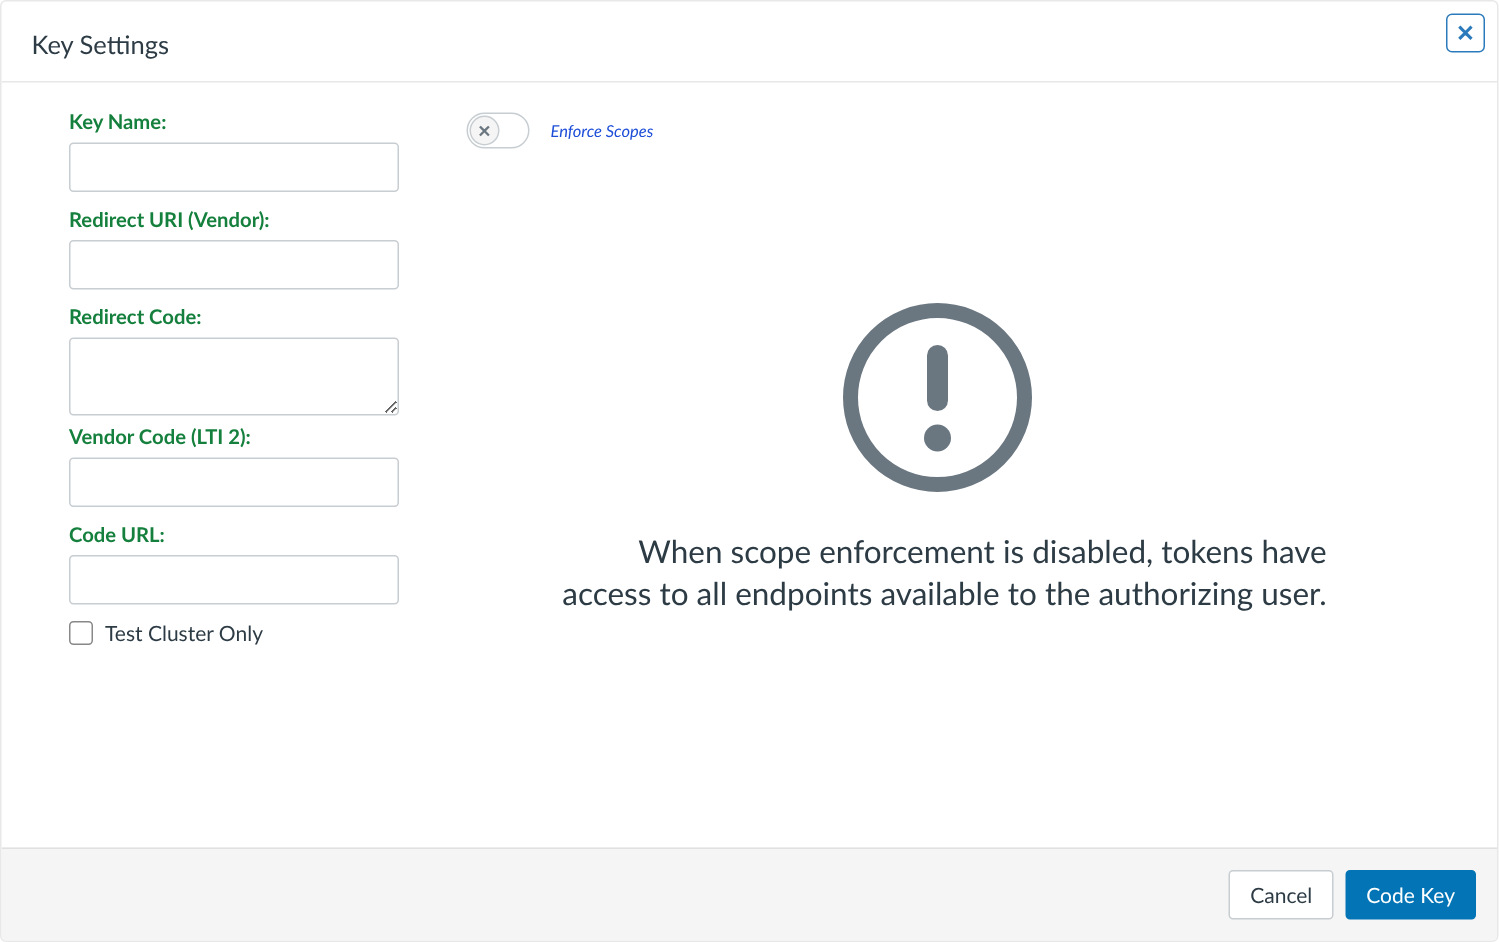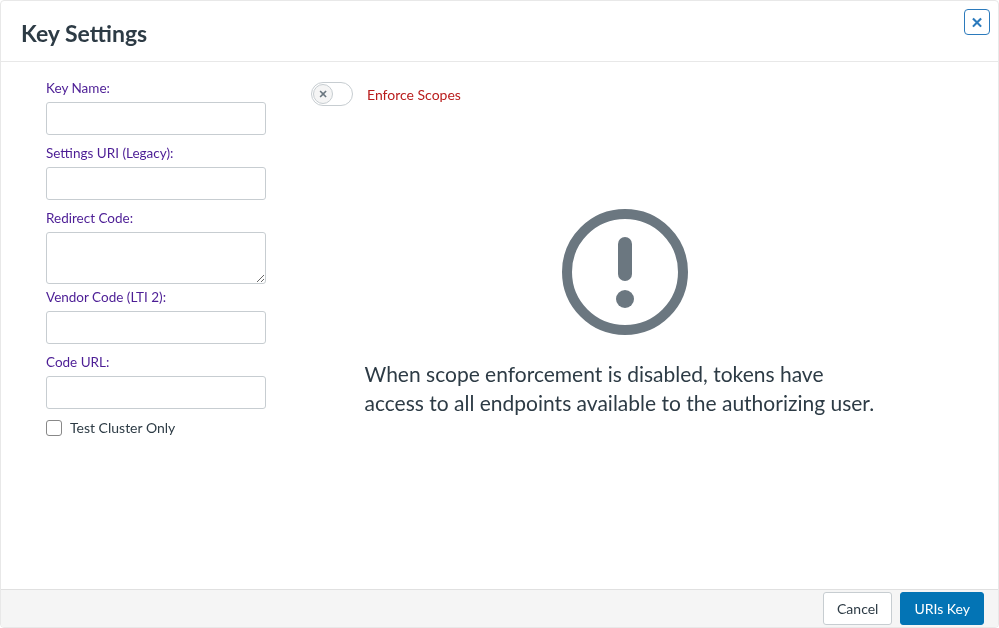--- a/index.html
+++ b/index.html
@@ -29,40 +29,40 @@
       align-items: center;
       justify-content: center;
       font-weight: bold;
       line-height: 1;
     }
     .header {
       padding: 18px 20px 14px 20px;
       border-bottom: 1px solid #e8e8e8;
     }
     .header h1 {
-      font-size: 23px;
-      font-weight: 700;
+      font-size: 17px;
+      font-weight: 400;
       color: #2D3B45;
     }
     .body {
       display: flex;
       padding: 18px 20px 10px 45px;
       gap: 30px;
       height: 526px;
     }
     .form-col {
       width: 235px;
       flex-shrink: 0;
     }
     .form-group { margin-bottom: 10px; }
     .form-group label {
       display: block;
       font-size: 13.5px;
-      font-weight: 400;
-      color: #4c1d95;
+      font-weight: 700;
+      color: #15803d;
       margin-bottom: 6px;
     }
     .form-group input[type="text"],
     .form-group textarea {
       width: 220px;
       padding: 7px 10px;
       border: 1px solid #C7CDD1;
       border-radius: 3px;
       font-size: 14px;
       font-family: inherit;
@@ -119,49 +119,50 @@
       border: 1px solid #C7CDD1;
       background: #f5f5f5;
       display: flex;
       align-items: center;
       justify-content: center;
       color: #6B7780;
       font-size: 11px;
       font-weight: bold;
     }
     .toggle-label {
-      font-size: 14px;
-      color: #b91c1c;
+      font-size: 11px;
+      color: #1d4ed8;
+      font-style: italic;
     }
     .warning-area {
       flex: 1;
       display: flex;
       flex-direction: column;
       align-items: center;
       justify-content: center;
       padding: 0 50px 60px 10px;
     }
     .warning-icon {
       margin-bottom: 20px;
     }
     .warning-text {
       font-size: 21px;
       color: #2D3B45;
-      text-align: left;
+      text-align: right;
       line-height: 1.35;
       max-width: 520px;
     }
     .footer {
       position: absolute;
       bottom: 0;
       left: 0;
       right: 0;
       border-top: 1px solid #e0e0e0;
       background: #F5F5F5;
-      padding: 2px 14px;
+      padding: 14px 14px;
       display: flex;
       justify-content: flex-end;
       gap: 8px;
     }
     .btn {
       padding: 7px 13px;
       font-size: 14px;
       border-radius: 3px;
       cursor: pointer;
       font-family: inherit;
@@ -191,21 +192,21 @@
 <div class="body">
   <div class="form-col">
 
     <div class="form-group">
       <label>Key Name:</label>
       <input type="text" value="" style="">
     </div>
 
 
     <div class="form-group">
-      <label>Settings URI (Legacy):</label>
+      <label>Redirect URI (Vendor):</label>
       <input type="text" value="" style="">
     </div>
 
     <div class="form-group" style="margin-bottom:2px;">
       <label>Redirect Code:</label>
       <textarea style=""></textarea>
     </div>
 
     <div class="form-group">
       <label>Vendor Code (LTI 2):</label>
@@ -243,14 +244,14 @@
           <circle cx="65" cy="92" r="9" fill="#6B7780"></circle>
         </svg>
       </div>
       <div class="warning-text">When scope enforcement is disabled, tokens have access to all endpoints available to the authorizing user.</div>
     </div>
   </div>
 </div>
 
 <div class="footer">
   <button class="btn btn-secondary">Cancel</button>
-  <button class="btn btn-primary">URIs Key</button>
+  <button class="btn btn-primary">Code Key</button>
 </div>
 
 </body></html>

